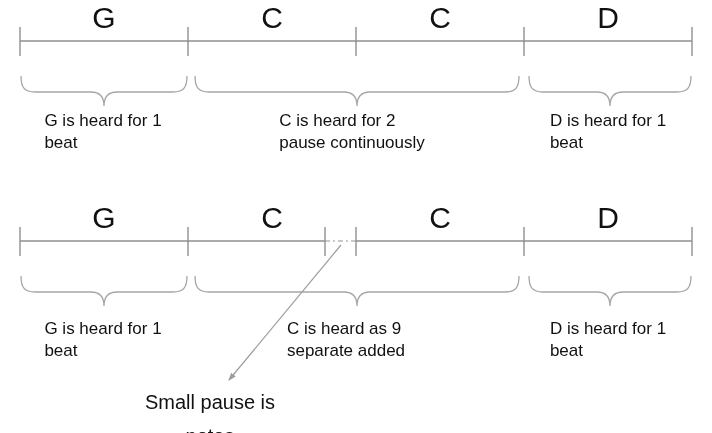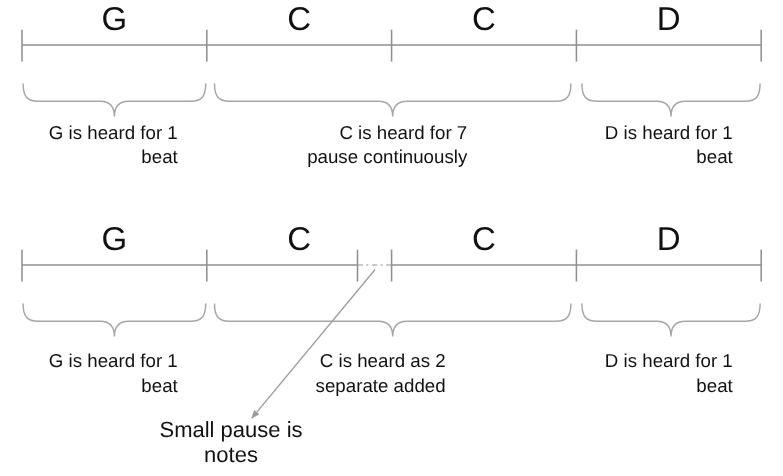--- a/index.html
+++ b/index.html
@@ -14,37 +14,37 @@
     position:absolute;
     width:168px;
     text-align:center;
     font-size:30px;
     line-height:32px;
     color:var(--text,#111);
   }
   .caption{
     position:absolute;
     transform:translateX(-50%);
-    text-align:right;
+    text-align:left;
     white-space:nowrap;
     font-size:17px;
     line-height:22px;
     color:var(--text,#111);
   }
   .caption span{display:block;}
   .annotation{
     position:absolute;
     transform:translateX(-50%);
     text-align:center;
     white-space:nowrap;
     font-size:20px;
     line-height:23px;
     color:var(--text,#111);
   }
-  .annotation span{display:block;}
+  .annotation span{display:block;margin-top:11px;}
   svg.overlay{position:absolute;left:0;top:0;}
   .tl{stroke:var(--line,#8f8f8f);stroke-width:1.4;fill:none;}
   .tick{stroke:var(--line,#8f8f8f);stroke-width:1.4;}
   .brace{stroke:var(--brace,#a6a6a6);stroke-width:1.3;fill:none;}
   .pause{stroke:var(--dash,#b8b8b8);stroke-width:1.4;stroke-dasharray:5 3 2 3;}
   .arrow{stroke:var(--arrow,#9c9c9c);stroke-width:1.2;}
   .arrowhead{fill:var(--arrow,#9c9c9c);}
 </style>
 </head>
 <body>
@@ -94,34 +94,34 @@
     <path class="brace" d="M529,276 c0,11 3,16 14,16 h54 c8,0 13,4 13,14 c0,-10 5,-14 13,-14 h54 c11,0 14,-5 14,-16"></path>
 
     <line class="arrow" x1="341" y1="245" x2="229" y2="380" marker-end="url(#ah)"></line>
   </svg>
 
   <div class="caption" style="left:103px;top:110px">
     <span>G is heard for 1</span>
     <span>beat</span>
   </div>
   <div class="caption" style="left:352px;top:110px">
-    <span>C is heard for 7</span>
+    <span>C is heard for 2</span>
     <span>pause continuously</span>
   </div>
   <div class="caption" style="left:608px;top:110px">
     <span>D is heard for 1</span>
     <span>beat</span>
   </div>
 
   <div class="caption" style="left:103px;top:318px">
     <span>G is heard for 1</span>
     <span>beat</span>
   </div>
   <div class="caption" style="left:346px;top:318px">
-    <span>C is heard as 2</span>
+    <span>C is heard as 9</span>
     <span>separate added</span>
   </div>
   <div class="caption" style="left:608px;top:318px">
     <span>D is heard for 1</span>
     <span>beat</span>
   </div>
 
   <div class="annotation" style="left:210px;top:380px">
     <span>Small pause is</span>
     <span>notes</span>

